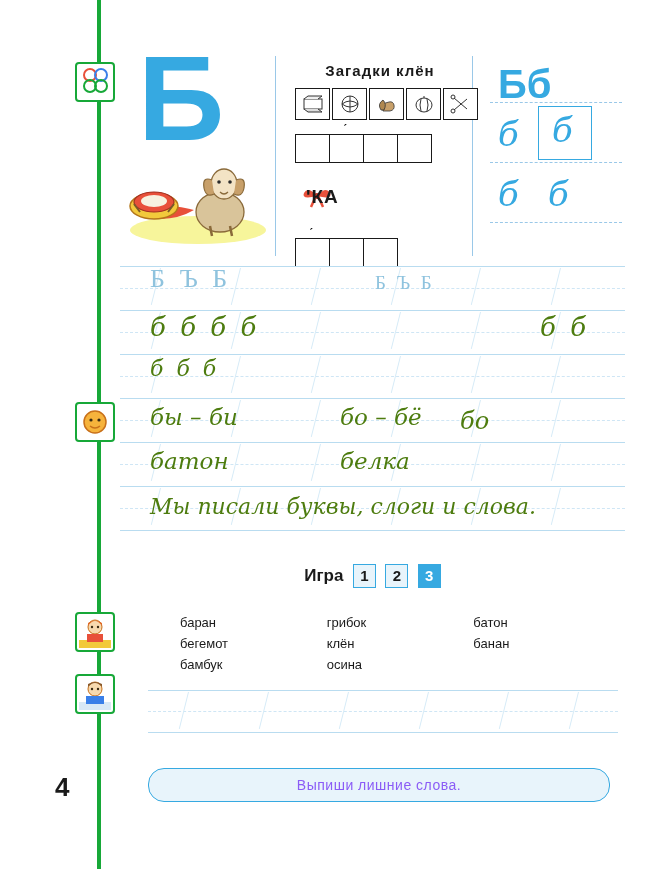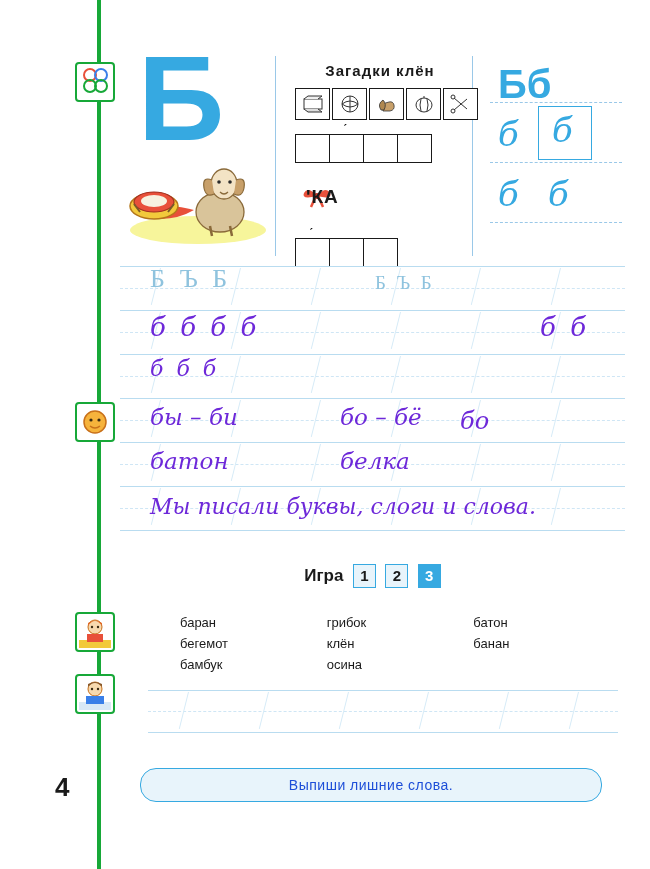--- a/index.html
+++ b/index.html
@@ -108,21 +108,21 @@
     position:absolute;left:0;width:505px;height:0;border-top:1px solid #b9dcf0;
   }
   .cb-dash{
     position:absolute;left:0;width:505px;height:0;border-top:1px dashed #cfe6f5;
   }
   .slant{
     position:absolute;width:0;height:38px;border-left:1px solid #d6ebf7;
     transform:rotate(14deg);transform-origin:top;
   }
   .hand{
-    position:absolute;color:#6d28d9;font-family:"DejaVu Serif", serif;font-style:italic;
+    position:absolute;color:#4d7c0f;font-family:"DejaVu Serif", serif;font-style:italic;
     white-space:nowrap;
   }
   .print-letters{
     position:absolute;color:#8fc3de;font-family:"Liberation Serif", serif;
   }
 
   
   .game-row{
     position:absolute;left:0;top:538px;width:505px;text-align:center;
   }
@@ -145,24 +145,24 @@
     font-size:13px;color:#1a1a1a;line-height:21px;
   }
 
   
   .bottom-lines{
     position:absolute;left:28px;top:664px;width:470px;height:60px;
   }
 
   
   .task{
-    position:absolute;left:20px;top:742px;width:460px;height:32px;
+    position:absolute;left:28px;top:742px;width:460px;height:32px;
     border:1px solid #36a9e1;border-radius:16px;background:#e8f4fb;
     display:flex;align-items:center;justify-content:center;
-    font-size:14px;color:#1d4ed8;letter-spacing:.5px;
+    font-size:14px;color:#8b5cf6;letter-spacing:.5px;
   }
 </style>
 </head>
 <body>
 
 <div class="page">
 
   <div class="green-rule"></div>
   <div class="page-number">4</div>
 

